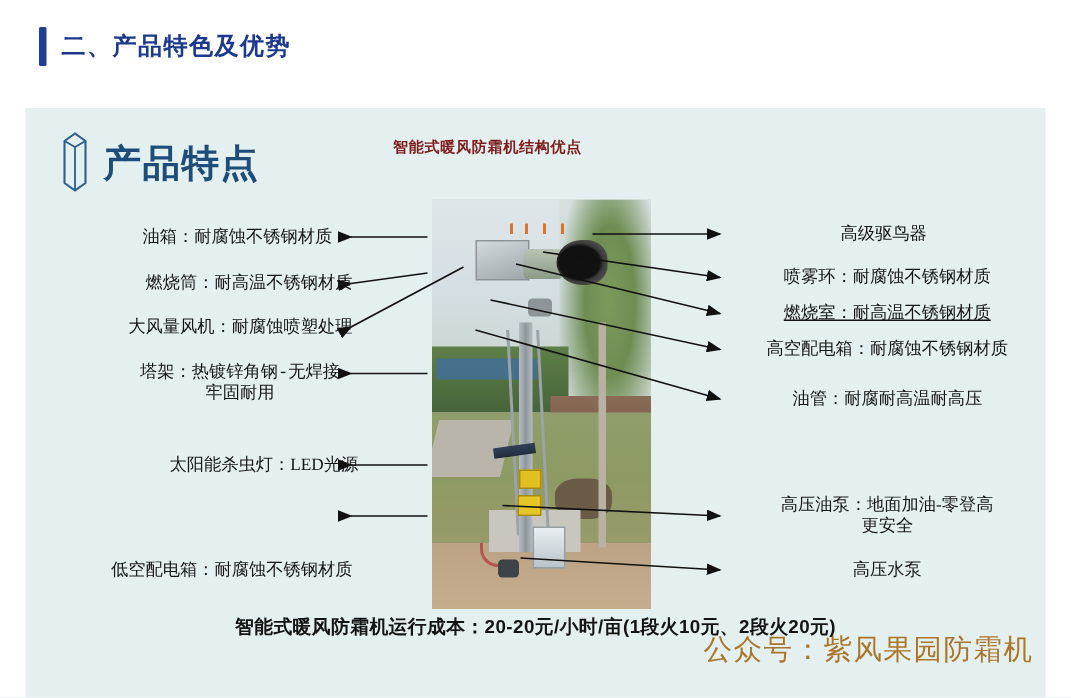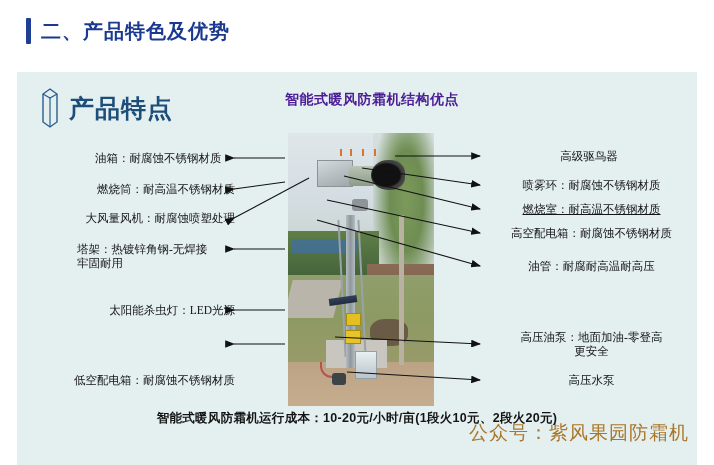--- a/index.html
+++ b/index.html
@@ -27,21 +27,21 @@
   #section-heading .accent-bar {
     width: 5px;
     height: 26px;
     background: #1e3f93;
     margin-right: 10px;
     border-radius: 1px;
   }
   #section-heading .heading-text {
     font-family: "Liberation Sans", "DejaVu Sans", sans-serif;
     font-weight: bold;
-    font-size: 20px;
+    font-size: 16px;
     color: #1b3a8f;
     letter-spacing: 1px;
     white-space: nowrap;
   }
 
   
   #content-card {
     position: absolute;
     left: 17px;
     top: 72px;
@@ -78,26 +78,25 @@
     font-weight: bold;
     color: #1d4e79;
     letter-spacing: 1px;
     white-space: nowrap;
   }
   #diagram-title {
     position: absolute;
     left: 245px;
     top: 19px;
     font-family: "Liberation Sans", "DejaVu Sans", sans-serif;
-    font-size: 14px;
+    font-size: 10px;
     font-weight: bold;
-    color: #4c1d95;
+    color: #7f1d1d;
     letter-spacing: 0.5px;
     white-space: nowrap;
-    margin-left: 23px;
   }
 
   
   #machine-photo {
     position: absolute;
     left: 271px;
     top: 61px;
     width: 146px;
     height: 273px;
     overflow: hidden;
@@ -333,31 +332,31 @@
       <line x1="310" y1="128" x2="463" y2="161" marker-end="url(#ah-r)"></line>
       <line x1="300" y1="148" x2="463" y2="194" marker-end="url(#ah-r)"></line>
       <line x1="318" y1="265" x2="463" y2="272" marker-end="url(#ah-r)"></line>
       <line x1="330" y1="300" x2="463" y2="308" marker-end="url(#ah-r)"></line>
     </g>
   </svg>
 
   <div class="callout left" style="left:78px;  top:79px;  width:140px; text-align:left;">油箱：耐腐蚀不锈钢材质</div>
   <div class="callout left" style="left:64px;  top:110px; width:154px; text-align:right;font-family:Liberation Serif, serif;">燃烧筒：耐高温不锈钢材质</div>
   <div class="callout left" style="left:44px;  top:139px; width:174px; text-align:right;">大风量风机：耐腐蚀喷塑处理</div>
-  <div class="callout left" style="left:52px;  top:170px; width:166px; text-align:left;  padding-left:8px;">塔架：热镀锌角钢-无焊接
+  <div class="callout left" style="left:52px;  top:170px; width:166px; text-align:center;  padding-left:8px;font-family:Liberation Mono, monospace;">塔架：热镀锌角钢-无焊接
 牢固耐用</div>
-  <div class="callout left" style="left:78px;  top:231px; width:140px; text-align:right;">太阳能杀虫灯：LED光源</div>
+  <div class="callout left" style="left:96px;  top:231px; width:140px; text-align:left;">太阳能杀虫灯：LED光源</div>
   <div class="callout left" style="left:32px;  top:265px; width:186px; text-align:right;margin-top:36px;">低空配电箱：耐腐蚀不锈钢材质</div>
 
   <div class="callout right" style="left:472px; top:77px;  width:200px;">高级驱鸟器</div>
   <div class="callout right" style="left:472px; top:106px; width:205px;">喷雾环：耐腐蚀不锈钢材质</div>
   <div class="callout right" style="left:472px; top:130px; width:205px;text-decoration:underline;">燃烧室：耐高温不锈钢材质</div>
   <div class="callout right" style="left:472px; top:154px; width:205px;">高空配电箱：耐腐蚀不锈钢材质</div>
   <div class="callout right" style="left:472px; top:187px; width:205px;">油管：耐腐耐高温耐高压</div>
   <div class="callout right" style="left:472px; top:258px; width:205px;">高压油泵：地面加油-零登高
 更安全</div>
   <div class="callout right" style="left:472px; top:301px; width:205px;">高压水泵</div>
 
   <div id="watermark">公众号：紫风果园防霜机</div>
 
-  <div id="cost-caption">智能式暖风防霜机运行成本：10-20元/小时/亩(1段火10元、2段火20元)</div>
+  <div id="cost-caption">智能式暖风防霜机运行成本：20-20元/小时/亩(1段火10元、2段火20元)</div>
 
 </div>
 
 </body></html>

